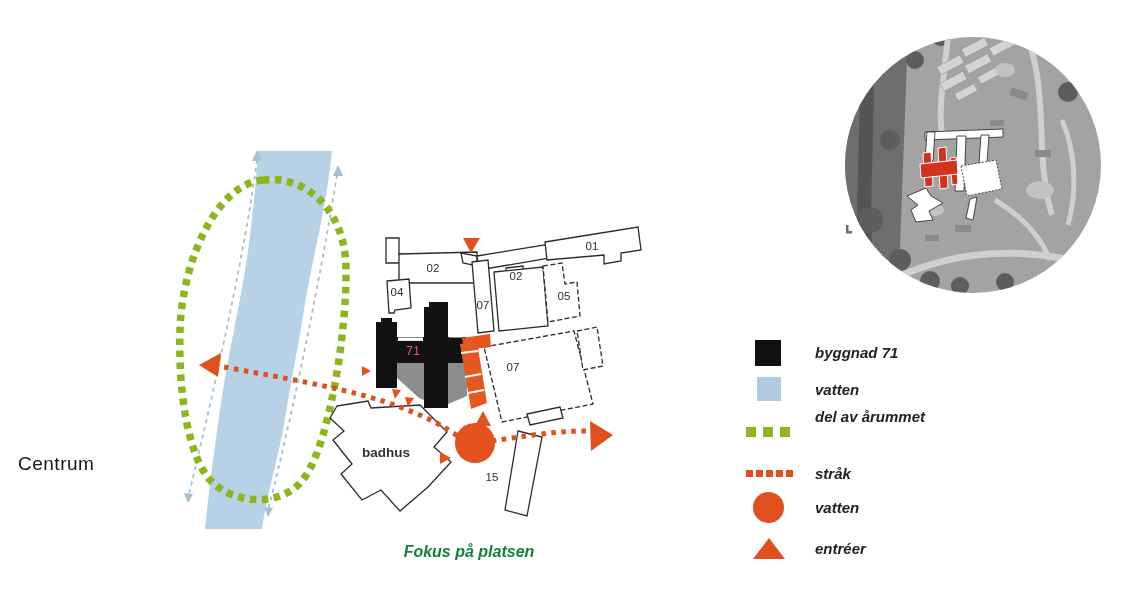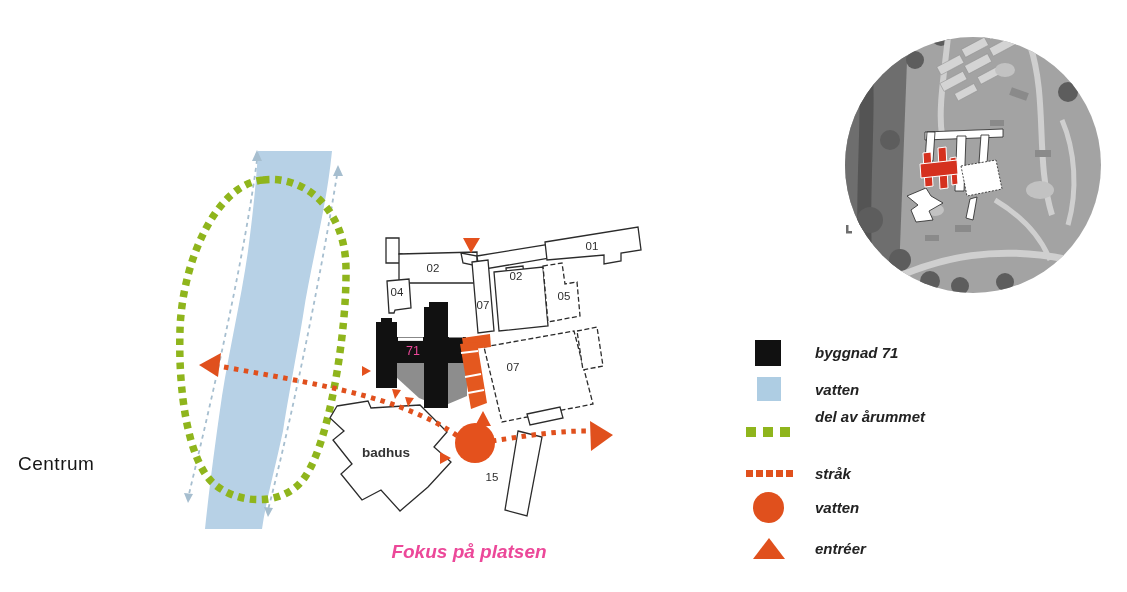--- a/index.html
+++ b/index.html
@@ -5,21 +5,21 @@
   html,body{margin:0;padding:0;background:#ffffff;}
   .stage{position:relative;width:1127px;height:592px;background:#ffffff;overflow:hidden;
          font-family:"Liberation Sans",sans-serif;color:#111;}
   .abs{position:absolute;}
   svg{display:block;}
   
   .centrum{left:18px;top:405px;font-size:19px;letter-spacing:.5px;color:#161616;margin-top:48px;}
   .blabel{transform:translate(-50%,-50%);font-size:11.5px;font-weight:400;color:#2e2e2e;white-space:nowrap;}
   .blabel.white{color:#ec4899;font-size:12.5px;}
   .badhus{transform:translate(-50%,-50%);font-size:13.5px;font-weight:600;color:#333;}
-  .caption{transform:translate(-50%,-50%);font-style:italic;font-weight:700;font-size:19px;color:#ec4899;white-space:nowrap;}
+  .caption{transform:translate(-50%,-50%);font-style:italic;font-weight:700;font-size:16px;color:#15803d;white-space:nowrap;}
   
   .lg-label{left:815px;transform:translateY(-50%);font-style:italic;font-weight:600;font-size:15px;color:#222;white-space:nowrap;}
   .sym-sq{width:26px;height:26px;background:#111;}
   .sym-sq.blue{width:24px;height:24px;background:#aecde3;}
   .sym-dashes{display:flex;}
   .sym-dashes .d{background:#8fb51c;}
   .sym-dashes.green .d{width:10px;height:10px;margin-right:7px;}
   .sym-dashes.orange .d{width:7px;height:7px;margin-right:3px;background:#e0501d;}
   .sym-circle{width:31px;height:31px;border-radius:50%;background:#e0501d;}
   .sym-tri{width:0;height:0;border-left:16px solid transparent;border-right:16px solid transparent;border-bottom:21px solid #e0501d;}

